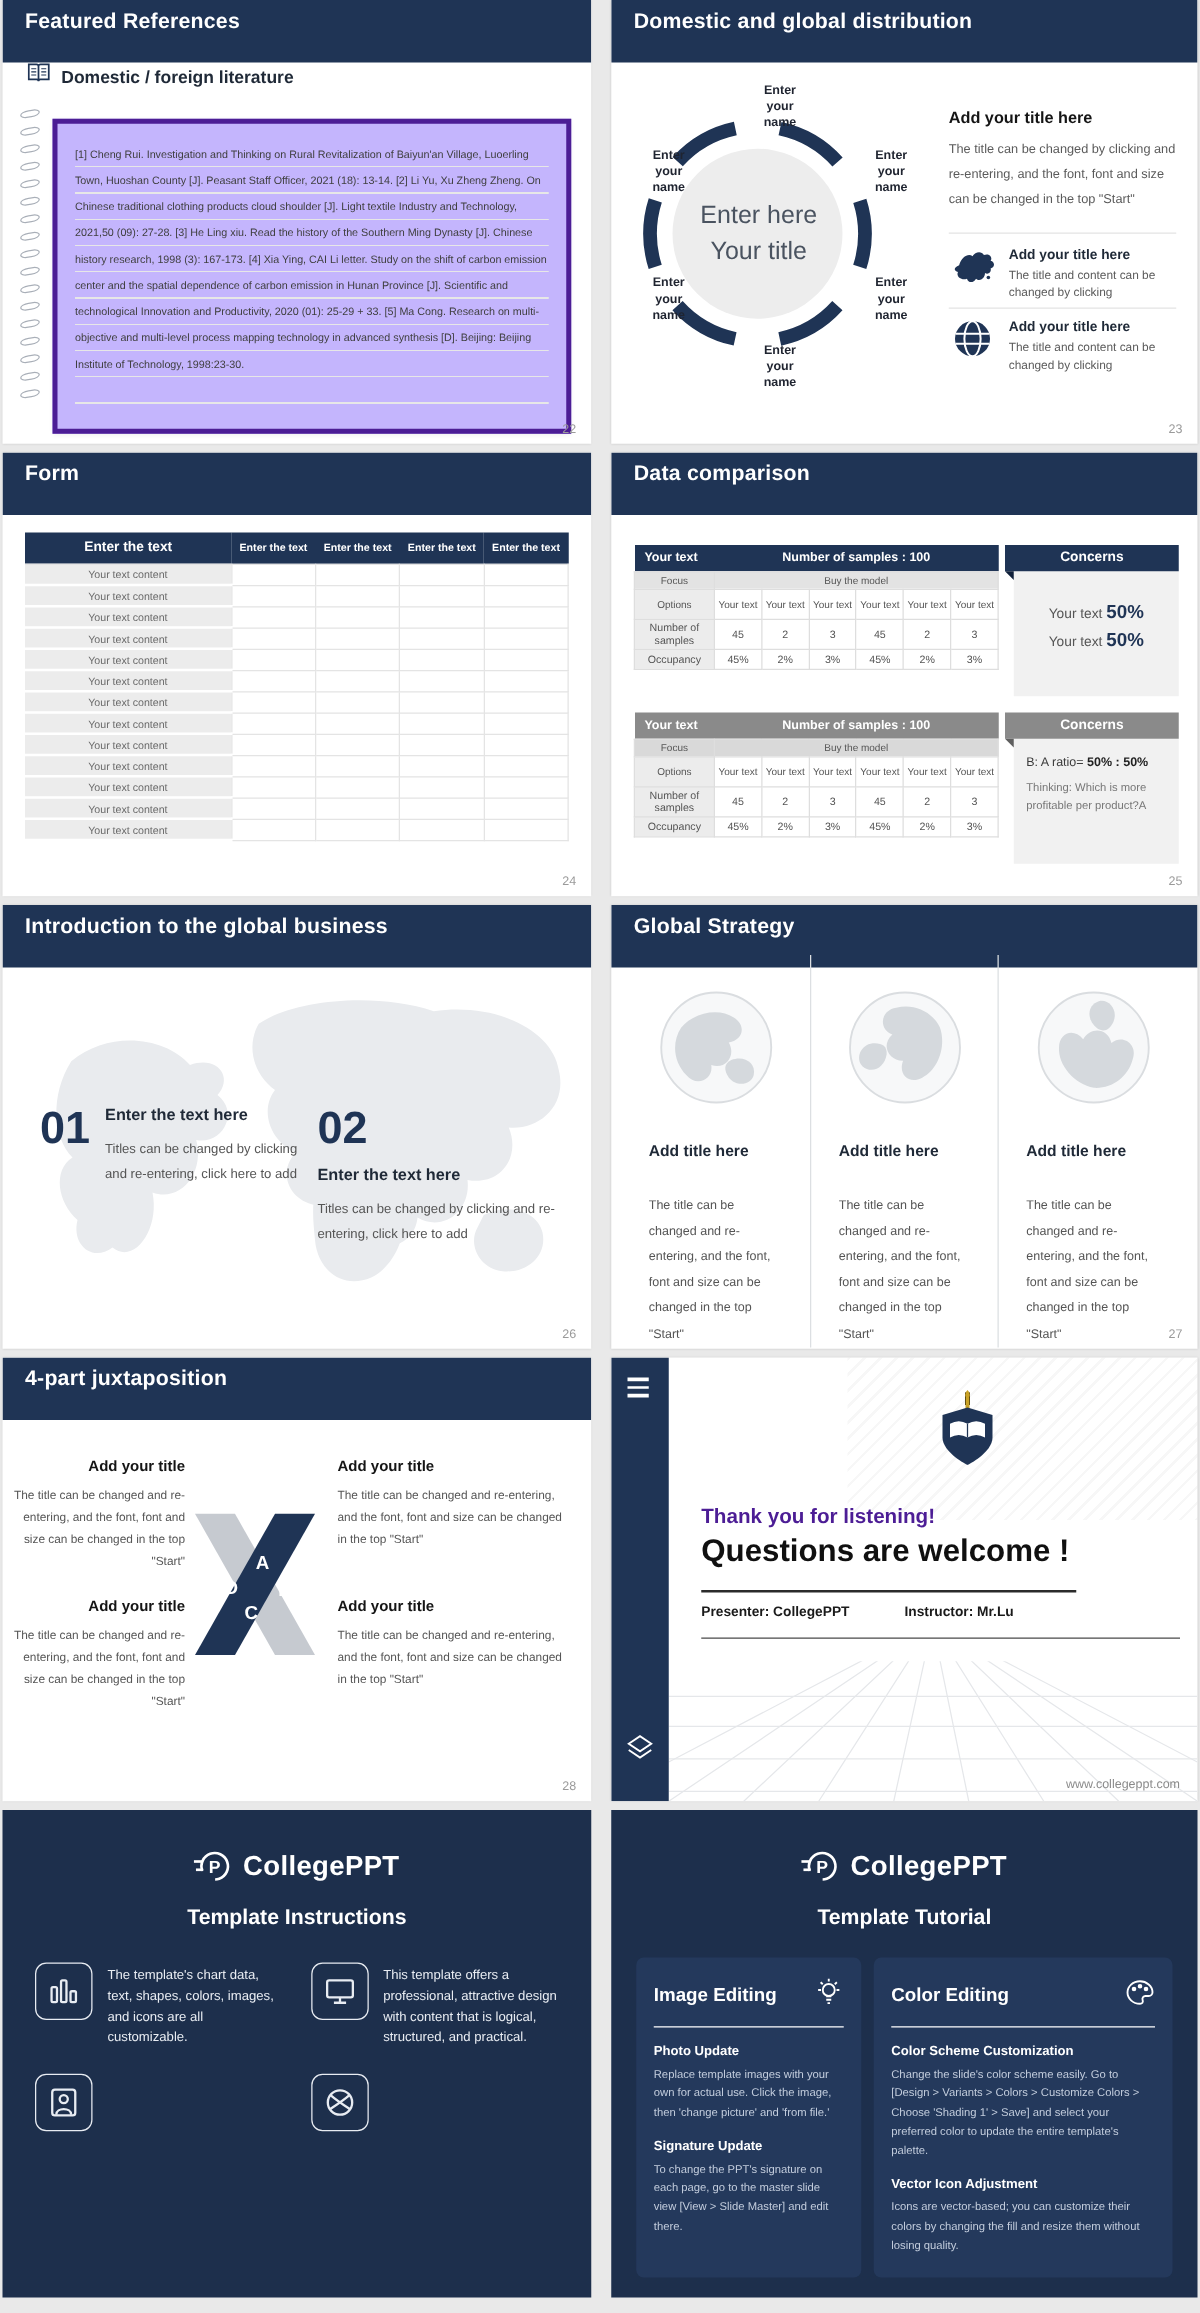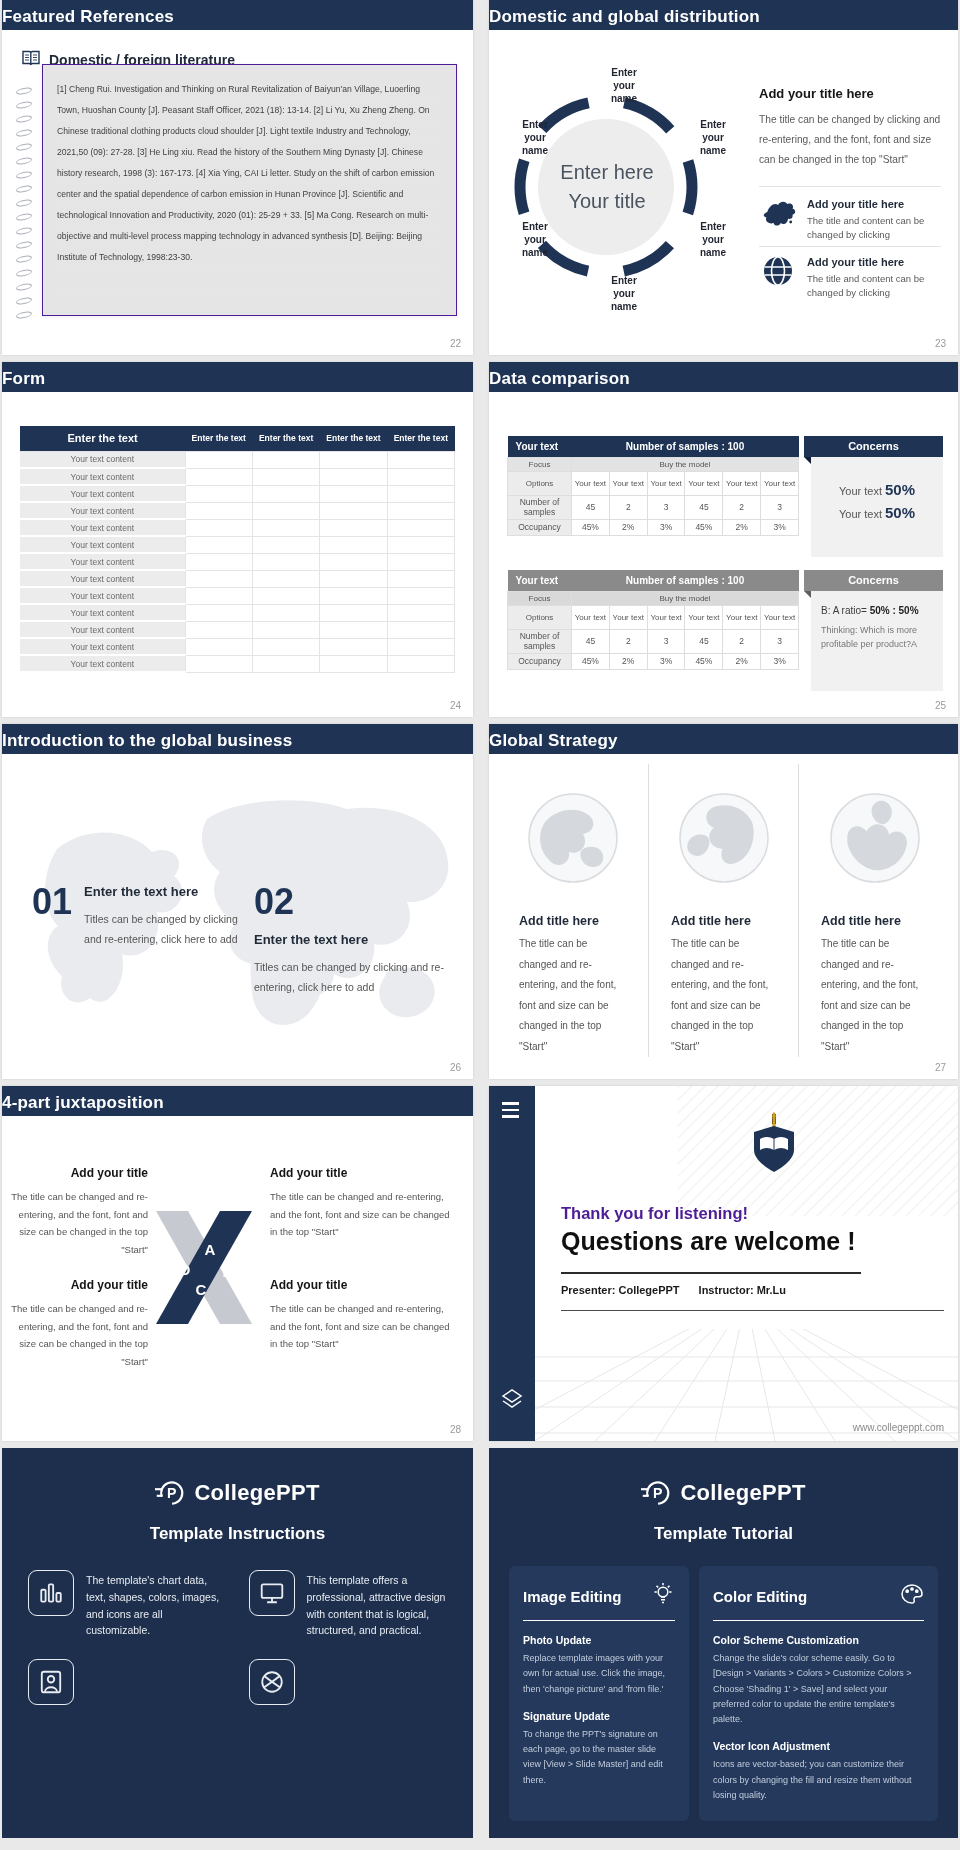--- a/index.html
+++ b/index.html
@@ -1,32 +1,32 @@
 <!DOCTYPE html>
 <html><head>
 <meta charset="utf-8">
 <style>
   * { margin:0; padding:0; box-sizing:border-box; }
   body { background:#e9e9e9; font-family:"Liberation Sans", sans-serif; }
   .page { position:relative; width:960px; height:1850px; background:#e9e9e9;
           display:grid; grid-template-columns:471px 469px; grid-template-rows:355px 355px 355px 355px 390px;
           gap:7px 16px; padding:0 2px; }
   .slide { position:relative; background:#fff; overflow:hidden; box-shadow:0 0 2px rgba(0,0,0,.12); }
-  .slide-header { height:30px; background:#1f3455; color:#fff; font-size:17px; font-weight:bold;
-                  line-height:34px; letter-spacing:.2px; }
+  .slide-header { height:50px; background:#1f3455; color:#fff; font-size:17px; font-weight:bold;
+                  line-height:34px; padding-left:18px; letter-spacing:.2px; }
   .pagenum { position:absolute; right:12px; bottom:6px; font-size:10px; color:#9a9a9a; }
 
   
   .sec-head { position:absolute; left:20px; top:50px; display:flex; align-items:center; gap:8px; }
   .sec-head .t { font-size:14px; font-weight:bold; color:#1f2937; }
   .spiral { position:absolute; left:14px; top:88px; width:22px; display:flex; flex-direction:column; gap:8px; }
   .spiral i { display:block; width:16px; height:6px; border:1.5px solid #a9afb8; border-radius:50% / 60%;
               transform:rotate(-10deg) skewX(-12deg); }
-  .refs-card { position:absolute; left:40px; right:16px; top:64px; height:252px; background:#e5e5e5;
-               border:1px solid #4c1d95; box-shadow:0 1px 4px rgba(0,0,0,.07); padding:14px 14px 0 14px; }
+  .refs-card { position:absolute; left:40px; right:16px; top:95px; height:252px; background:#c4b5fd;
+               border:4px solid #4c1d95; box-shadow:0 1px 4px rgba(0,0,0,.07); padding:14px 14px 0 14px; }
   .refs-text { font-size:8.6px; color:#3f3f3f; line-height:21px; height:226px;
                background:repeating-linear-gradient(to bottom, transparent 0 20px, #e7e7e7 20px 21px); }
 
   
   .circle-wrap { position:absolute; left:17px; top:87px; width:200px; height:200px; }
   .circle-label { position:absolute; width:48px; text-align:center; font-size:10px; font-weight:bold;
                   color:#1f2430; line-height:1.3; }
   .circle-center { position:absolute; left:57px; top:158px; width:122px; text-align:center;
                    font-size:20px; color:#4a5360; line-height:1.45; }
   .dist-h { position:absolute; left:270px; top:86px; width:190px; font-size:13px; font-weight:bold; color:#151515; }
@@ -81,42 +81,42 @@
   .intro-num { font-size:36px; font-weight:bold; color:#1f3455; line-height:1; }
   .intro-h { font-size:13px; font-weight:bold; color:#1f2937; margin-bottom:10px; }
   .intro-b { font-size:10.5px; color:#555; line-height:1.95; }
 
   
   .strat-cols { position:absolute; left:8px; right:8px; top:40px; bottom:26px; display:grid;
                 grid-template-columns:1fr 1fr 1fr; }
   .strat-col { padding:0 22px; }
   .strat-col.mid { border-left:1px solid #dcdfe2; border-right:1px solid #dcdfe2; }
   .strat-globe { display:block; margin:28px auto 30px auto; }
-  .strat-h { font-size:12.5px; font-weight:bold; color:#1f2937; margin-bottom:6px; }
+  .strat-h { font-size:12.5px; font-weight:bold; color:#1f2937; margin-bottom:27px; }
   .strat-b { font-size:10px; color:#555; line-height:2.05; }
 
   
   .jux-block { position:absolute; width:138px; }
   .jux-block.r { text-align:right; }
   .jux-h { font-size:12px; font-weight:bold; color:#151515; margin-bottom:8px; }
   .jux-b { font-size:9.5px; color:#555; line-height:1.85; }
   .jux-diagram { position:absolute; left:146px; top:119px; }
 
   
   .ty-sidebar { position:absolute; left:0; top:0; bottom:0; width:46px; background:#1f3455; }
   .ty-burger { position:absolute; left:13px; top:16px; }
   .ty-burger i { display:block; width:17px; height:2.5px; background:#fff; margin-bottom:4px; }
   .ty-layers { position:absolute; left:10px; bottom:26px; }
   .ty-hatch { position:absolute; right:0; top:0; width:280px; height:130px;
               background:repeating-linear-gradient(135deg, rgba(0,0,0,.03) 0 2px, transparent 2px 9px); }
   .ty-logo { position:absolute; left:262px; top:26px; }
   .ty-l1 { position:absolute; left:72px; top:118px; font-size:16.5px; font-weight:bold; color:#4c1d95; }
   .ty-l2 { position:absolute; left:72px; top:141px; font-size:25px; font-weight:bold; color:#101010; }
   .ty-rule1 { position:absolute; left:72px; top:186px; width:300px; height:2px; background:#2b2b2b; }
-  .ty-pres { position:absolute; left:72px; top:198px; display:flex; gap:19px; font-size:11px; font-weight:bold; color:#1a1a1a; }
+  .ty-pres { position:absolute; left:72px; top:198px; display:flex; gap:44px; font-size:11px; font-weight:bold; color:#1a1a1a; }
   .ty-rule2 { position:absolute; left:72px; top:224px; right:14px; height:1px; background:#4a4a4a; }
   .ty-grid { position:absolute; left:46px; right:0; bottom:0; height:112px; }
   .ty-www { position:absolute; right:14px; bottom:8px; font-size:10px; color:#8a8a8a; }
 
   
   .panel { position:relative; background:#1d2f4c; color:#fff; }
   .panel-logo-row { display:flex; justify-content:center; align-items:center; gap:9px; padding-top:30px; }
   .panel-logo-text { font-size:22px; font-weight:bold; color:#fff; letter-spacing:.3px; }
   .panel-title { text-align:center; font-size:17px; font-weight:bold; margin-top:16px; }
   .instr-grid { display:grid; grid-template-columns:1fr 1fr; gap:20px 22px; margin:26px 26px 0 26px; }

